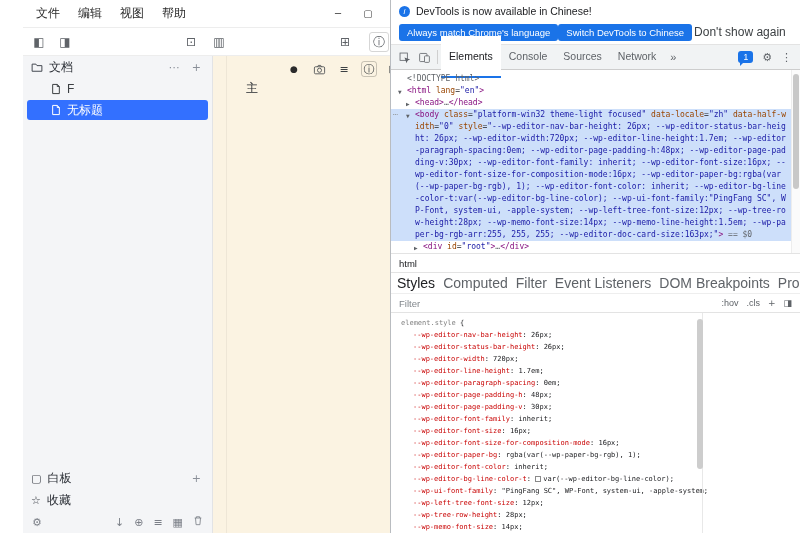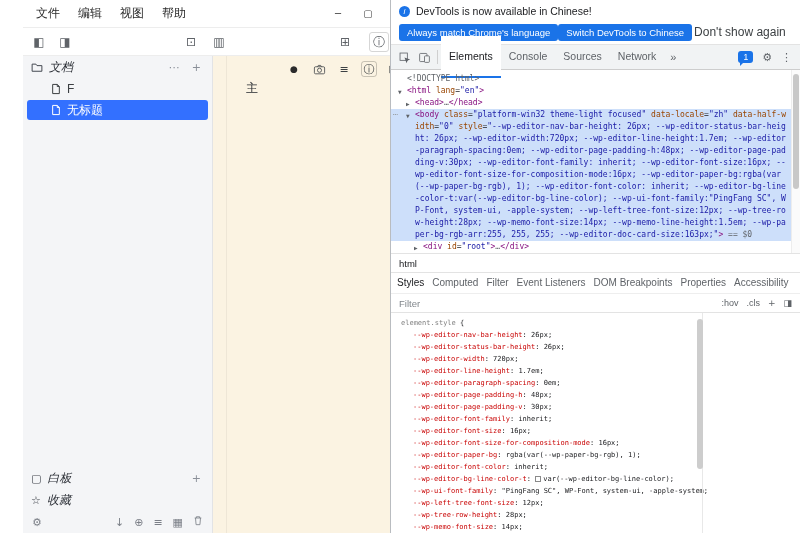--- a/index.html
+++ b/index.html
@@ -13,21 +13,21 @@
   .menu-bar{display:flex;}
   .menu-item{padding:0 9px;font-size:12px;color:#2b2b2b;line-height:27px;cursor:default;}
   .win-controls{margin-left:auto;display:flex;}
   .win-btn{width:30px;text-align:center;font-size:10px;color:#444;line-height:27px;font-family:"DejaVu Sans",sans-serif;}
   .toolbar2{height:28px;border-bottom:1px solid #ededed;position:relative;flex:none;}
   .tb-icon{position:absolute;top:4px;width:20px;height:20px;display:flex;align-items:center;justify-content:center;color:#5f6368;font-size:12px;font-family:"DejaVu Sans",sans-serif;}
   .tb-icon.boxed{border:1px solid #d6d6d6;border-radius:3px;}
   .app-body{flex:1;display:flex;min-height:0;}
 
   .sidebar{width:190px;background:#f4f5f7;border-right:1px solid #e2e3e5;position:relative;font-size:12px;flex:none;}
-  .side-row{height:22px;display:flex;align-items:center;padding:0 8px;gap:6px;color:#2b2f36;font-style:italic;}
+  .side-row{height:22px;display:flex;align-items:center;padding:0 8px;gap:6px;color:#2b2f36;}
   .spacer{flex:1;}
   .side-dim{color:#8a8f98;font-size:11px;padding:0 3px;font-family:"DejaVu Sans",sans-serif;}
   .glyph{font-family:"DejaVu Sans",sans-serif;font-size:11px;color:#40454d;line-height:1;}
   .tree-item{height:20px;display:flex;align-items:center;gap:6px;padding-left:24px;margin:1px 4px;border-radius:3px;color:#3c4043;}
   .tree-item.selected{background:#3370ff;color:#fff;}
   .side-bottom{position:absolute;left:0;right:0;bottom:22px;}
   .side-footer{position:absolute;left:0;right:0;bottom:3px;height:16px;display:flex;align-items:center;padding:0 9px;color:#7b7f87;font-size:11px;}
   .side-footer span{font-family:"DejaVu Sans",sans-serif;}
   .side-footer .grp{margin-left:auto;display:flex;gap:10px;align-items:center;}
 
@@ -69,21 +69,21 @@
   .selected-row{background:#cddffa;margin-left:-16px;padding-left:24px;margin-right:-10px;padding-right:10px;}
   .tag{color:#881280;}
   .attr{color:#994500;}
   .val{color:#1a1aa6;}
   .meta{color:#5f6368;}
   .el-scroll{position:absolute;right:0;top:0;bottom:0;width:9px;background:#fbfbfb;border-left:1px solid #ededed;}
   .el-thumb{position:absolute;right:1px;top:4px;width:6px;height:115px;background:#c8c8c8;border-radius:3px;}
 
   .crumbs{height:19px;border-top:1px solid #e3e3e3;display:flex;align-items:center;gap:10px;padding:0 8px;font-size:9.5px;color:#202124;flex:none;}
   .crumb.selected{background:#e1e4e8;border-radius:2px;padding:1px 5px;}
-  .pane-tabs{height:21px;border-top:1px solid #e3e3e3;display:flex;align-items:center;font-size:10px;color:#5f6368;padding:0 2px;flex:none;}
+  .pane-tabs{height:21px;border-top:1px solid #e3e3e3;display:flex;align-items:center;font-size:14px;color:#5f6368;padding:0 2px;flex:none;}
   .pane-tab{padding:0 4px;line-height:20px;white-space:nowrap;}
   .pane-tab.selected{color:#202124;}
   .filter-row{height:20px;border-top:1px solid #eee;border-bottom:1px solid #e3e3e3;display:flex;align-items:center;padding:0 8px;gap:8px;font-size:9px;color:#5f6368;flex:none;}
   .filter-ph{color:#80868b;font-size:9.5px;flex:1;}
   .pane-glyph{font-family:"DejaVu Sans",sans-serif;}
 
   .styles{flex:1;overflow:hidden;font-size:7px;line-height:12px;padding:4px 10px;color:#202124;position:relative;}
   .prop{padding-left:12px;white-space:nowrap;}
   .pname{color:#c80000;}
   .meta2{color:#808080;}

